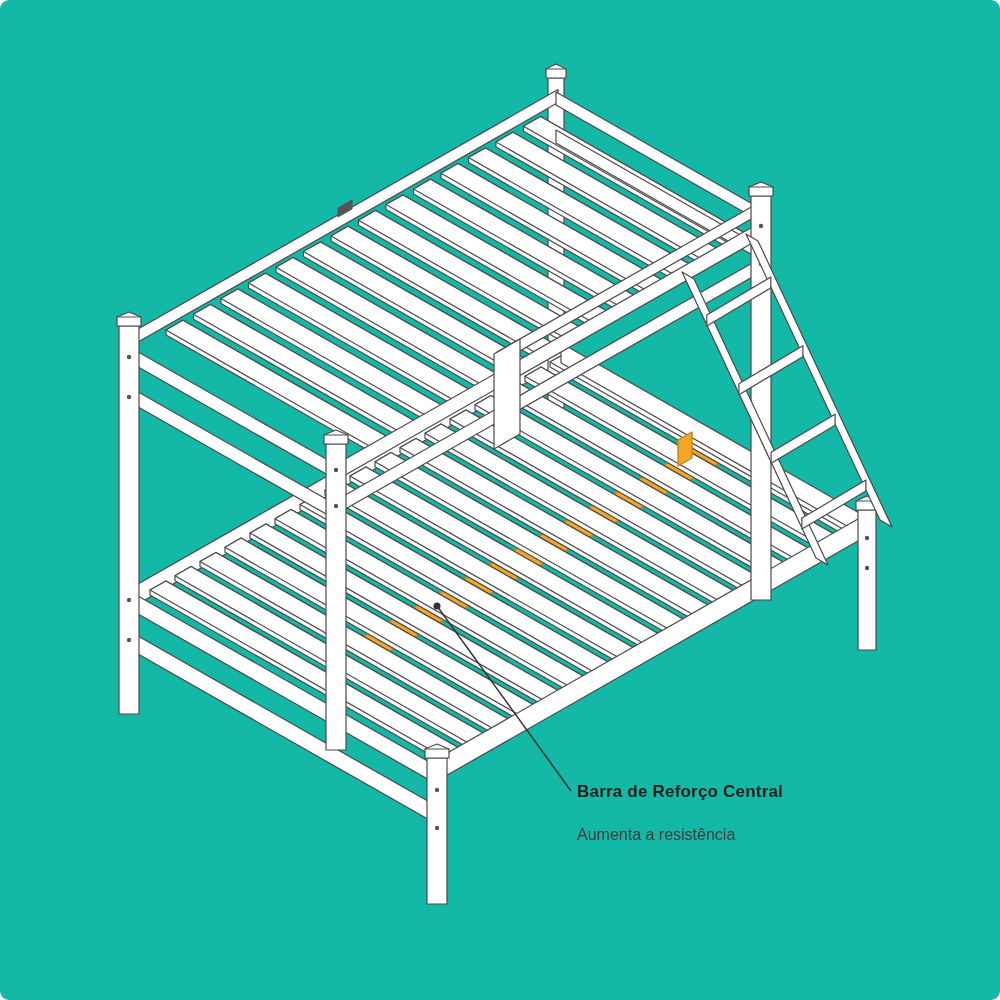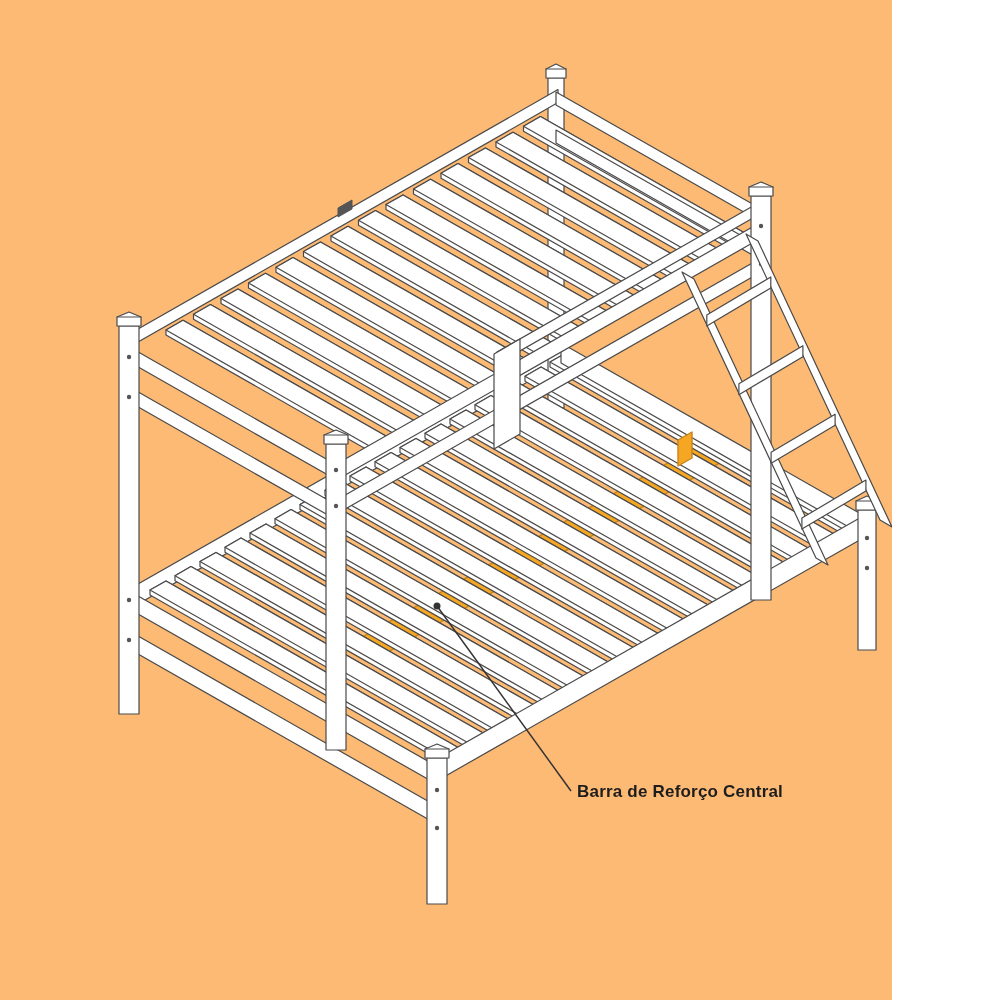--- a/index.html
+++ b/index.html
@@ -1,17 +1,17 @@
 <!DOCTYPE html>
 <html><head>
 <meta charset="utf-8">
 <style>
   html,body{margin:0;padding:0;background:#ffffff;}
-  .stage{position:relative;width:892px;height:1000px;background:#fdba74;overflow:hidden;
-         font-family:"Liberation Sans", sans-serif;}
+  .stage{position:relative;width:1000px;height:1000px;background:#14b8a6;overflow:hidden;
+         font-family:"Liberation Sans", sans-serif;border-radius:9px;}
   .stage svg{position:absolute;left:0;top:0;}
   .callout{position:absolute;left:577px;top:782px;width:300px;}
   .callout-title{font-size:17px;font-weight:700;color:#1d1d1d;letter-spacing:.2px;}
   .callout-sub{font-size:16px;font-weight:400;color:#3c3c3c;margin-top:24px;}
 </style>
 </head>
 <body>
 
 <div class="stage">
   <svg id="bed-svg" width="1000" height="1000" viewBox="0 0 1000 1000">
@@ -129,14 +129,15 @@
       <polygon points="706.8,315.0 770.8,277.0 770.8,288.0 706.8,326.0" fill="#ffffff" stroke="#4a4a4a" stroke-width="1.2" stroke-linejoin="round"></polygon>
       <polygon points="738.9,383.7 802.9,345.7 802.9,356.7 738.9,394.7" fill="#ffffff" stroke="#4a4a4a" stroke-width="1.2" stroke-linejoin="round"></polygon>
       <polygon points="771.1,452.3 835.1,414.3 835.1,425.3 771.1,463.3" fill="#ffffff" stroke="#4a4a4a" stroke-width="1.2" stroke-linejoin="round"></polygon>
       <polygon points="801.9,518.1 865.9,480.1 865.9,491.1 801.9,529.1" fill="#ffffff" stroke="#4a4a4a" stroke-width="1.2" stroke-linejoin="round"></polygon>
       <line x1="437" y1="606" x2="571" y2="791" stroke="#333333" stroke-width="1.5"></line>
       <circle cx="437" cy="606" r="3.5" fill="#333333"></circle>
     </svg>
 
   <div class="callout">
     <div class="callout-title">Barra de Reforço Central</div>
+    <div class="callout-sub">Aumenta a resistência</div>
   </div>
 </div>
 
 </body></html>

